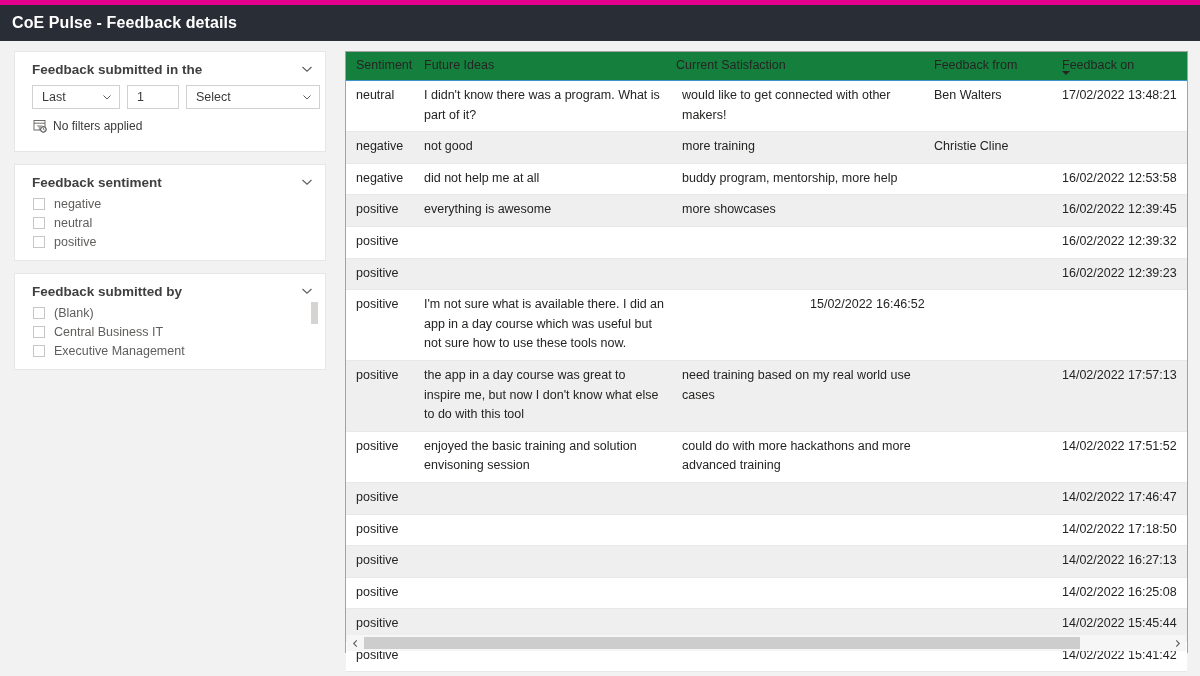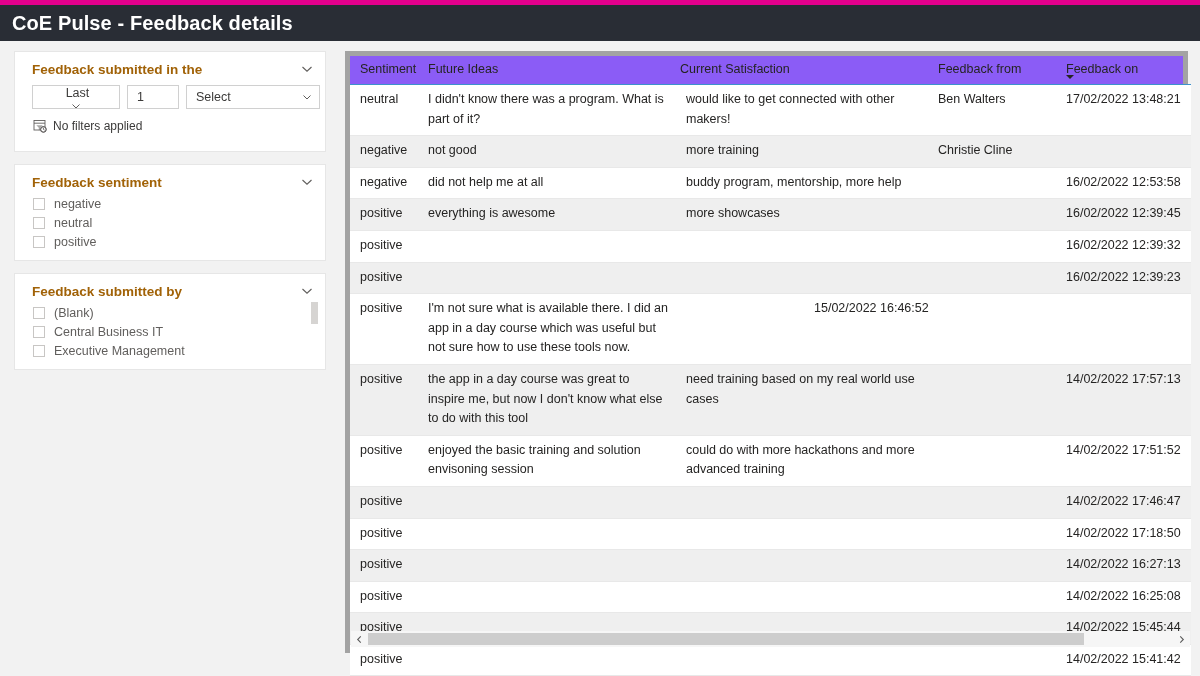--- a/index.html
+++ b/index.html
@@ -35,21 +35,21 @@
     position: absolute;
     top: 5px; left: 0;
     width: 1200px;
     height: 36px;
     background: #292d35;
     display: flex;
     align-items: center;
   }
   .titlebar-text {
     color: #ffffff;
-    font-size: 20px;
+    font-size: 16px;
     font-weight: bold;
     padding-left: 12px;
     letter-spacing: 0.1px;
   }
 
   
   .filter-rail {
     position: absolute;
     left: 14px;
     top: 51px;
@@ -68,21 +68,21 @@
 
   .filter-head {
     display: flex;
     align-items: center;
     justify-content: space-between;
     padding: 9px 10px 2px 17px;
   }
   .filter-title {
     font-size: 13.5px;
     font-weight: bold;
-    color: #a16207;
+    color: #404040;
     white-space: nowrap;
   }
   .chev {
     width: 16px;
     height: 16px;
     flex: 0 0 16px;
     color: #605e5c;
   }
   .chev svg { display: block; }
 
@@ -99,21 +99,21 @@
     background: #ffffff;
     display: flex;
     align-items: center;
     font-size: 12.5px;
     color: #3b3a39;
     padding: 0 6px;
   }
   .ctrl.dd {
     justify-content: space-between;
   }
-  .ctrl.w-last { width: 88px; flex-direction: column; }
+  .ctrl.w-last { width: 88px; }
   .ctrl.w-num  { width: 52px; }
   .ctrl.w-sel  { width: 134px; }
   .ctrl .lbl { padding-left: 3px; }
   .ctrl .dd-chev {
     width: 12px; height: 12px; color: #605e5c;
   }
   .ctrl .dd-chev svg { display: block; }
 
   .no-filters {
     display: flex;
@@ -158,22 +158,22 @@
     background: #d6d4d2;
   }
 
   
   .table-panel {
     position: absolute;
     left: 345px;
     top: 51px;
     width: 843px;
     height: 602px;
-    background: #8b5cf6;
-    border: 5px solid #a3a3a3;
+    background: #15803d;
+    border: 1px solid #a3a3a3;
     box-sizing: border-box;
   }
   .grid {
     position: absolute;
     left: 0; top: 0;
     width: 841px;
   }
   .grid-row {
     display: flex;
     box-sizing: border-box;

